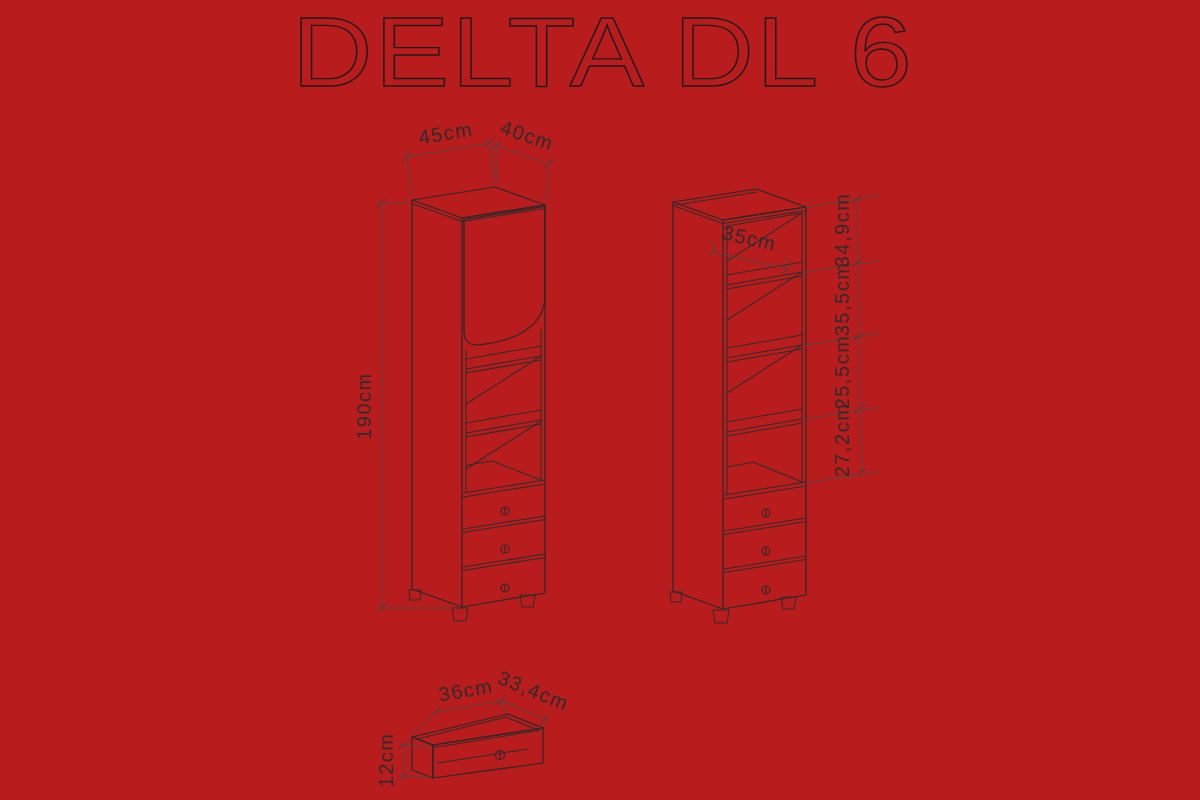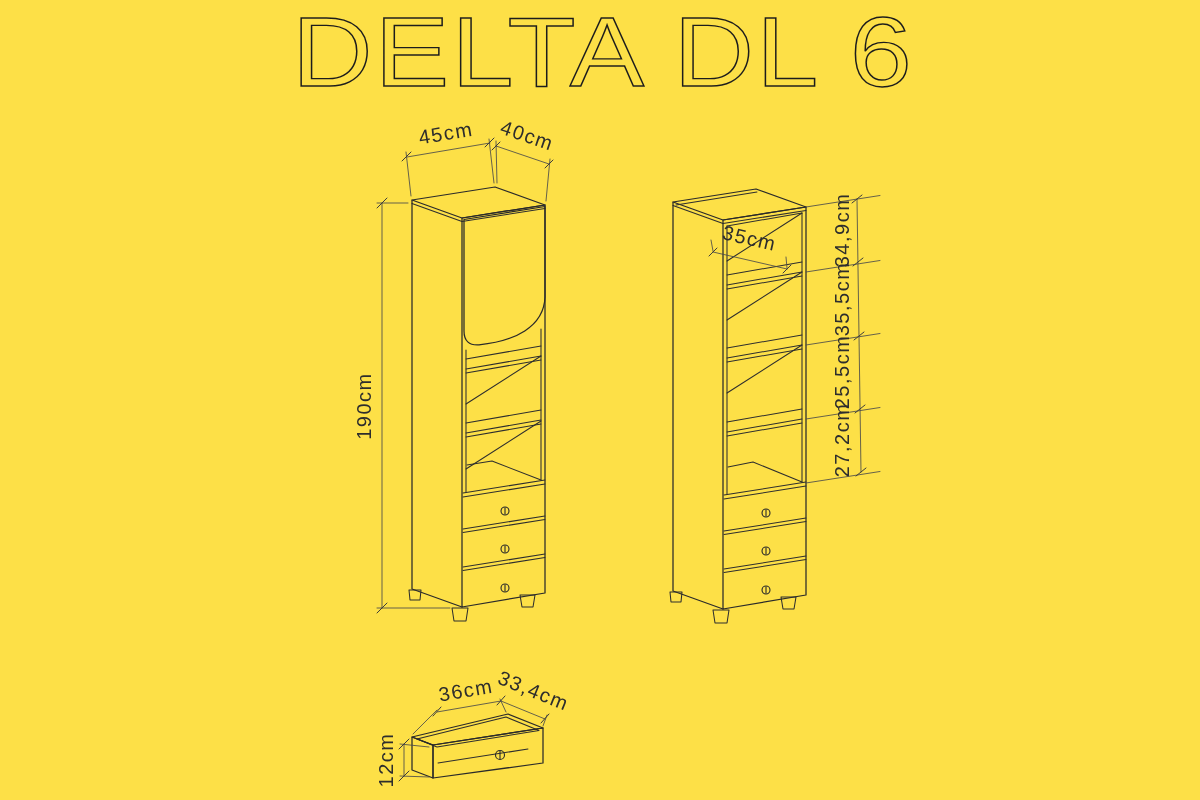--- a/index.html
+++ b/index.html
@@ -7,21 +7,21 @@
     padding: 0;
     background: #ffffff;
     width: 1200px;
     height: 800px;
     overflow: hidden;
   }
   .stage {
     position: relative;
     width: 1200px;
     height: 800px;
-    background: #fde047;
+    background: #b91c1c;
   }
   svg { display: block; }
   .title-text {
     font-family: "Liberation Sans", sans-serif;
     font-size: 99px;
     fill: none;
     stroke: #1c1c1c;
     stroke-width: 1.35;
     letter-spacing: 2px;
   }

